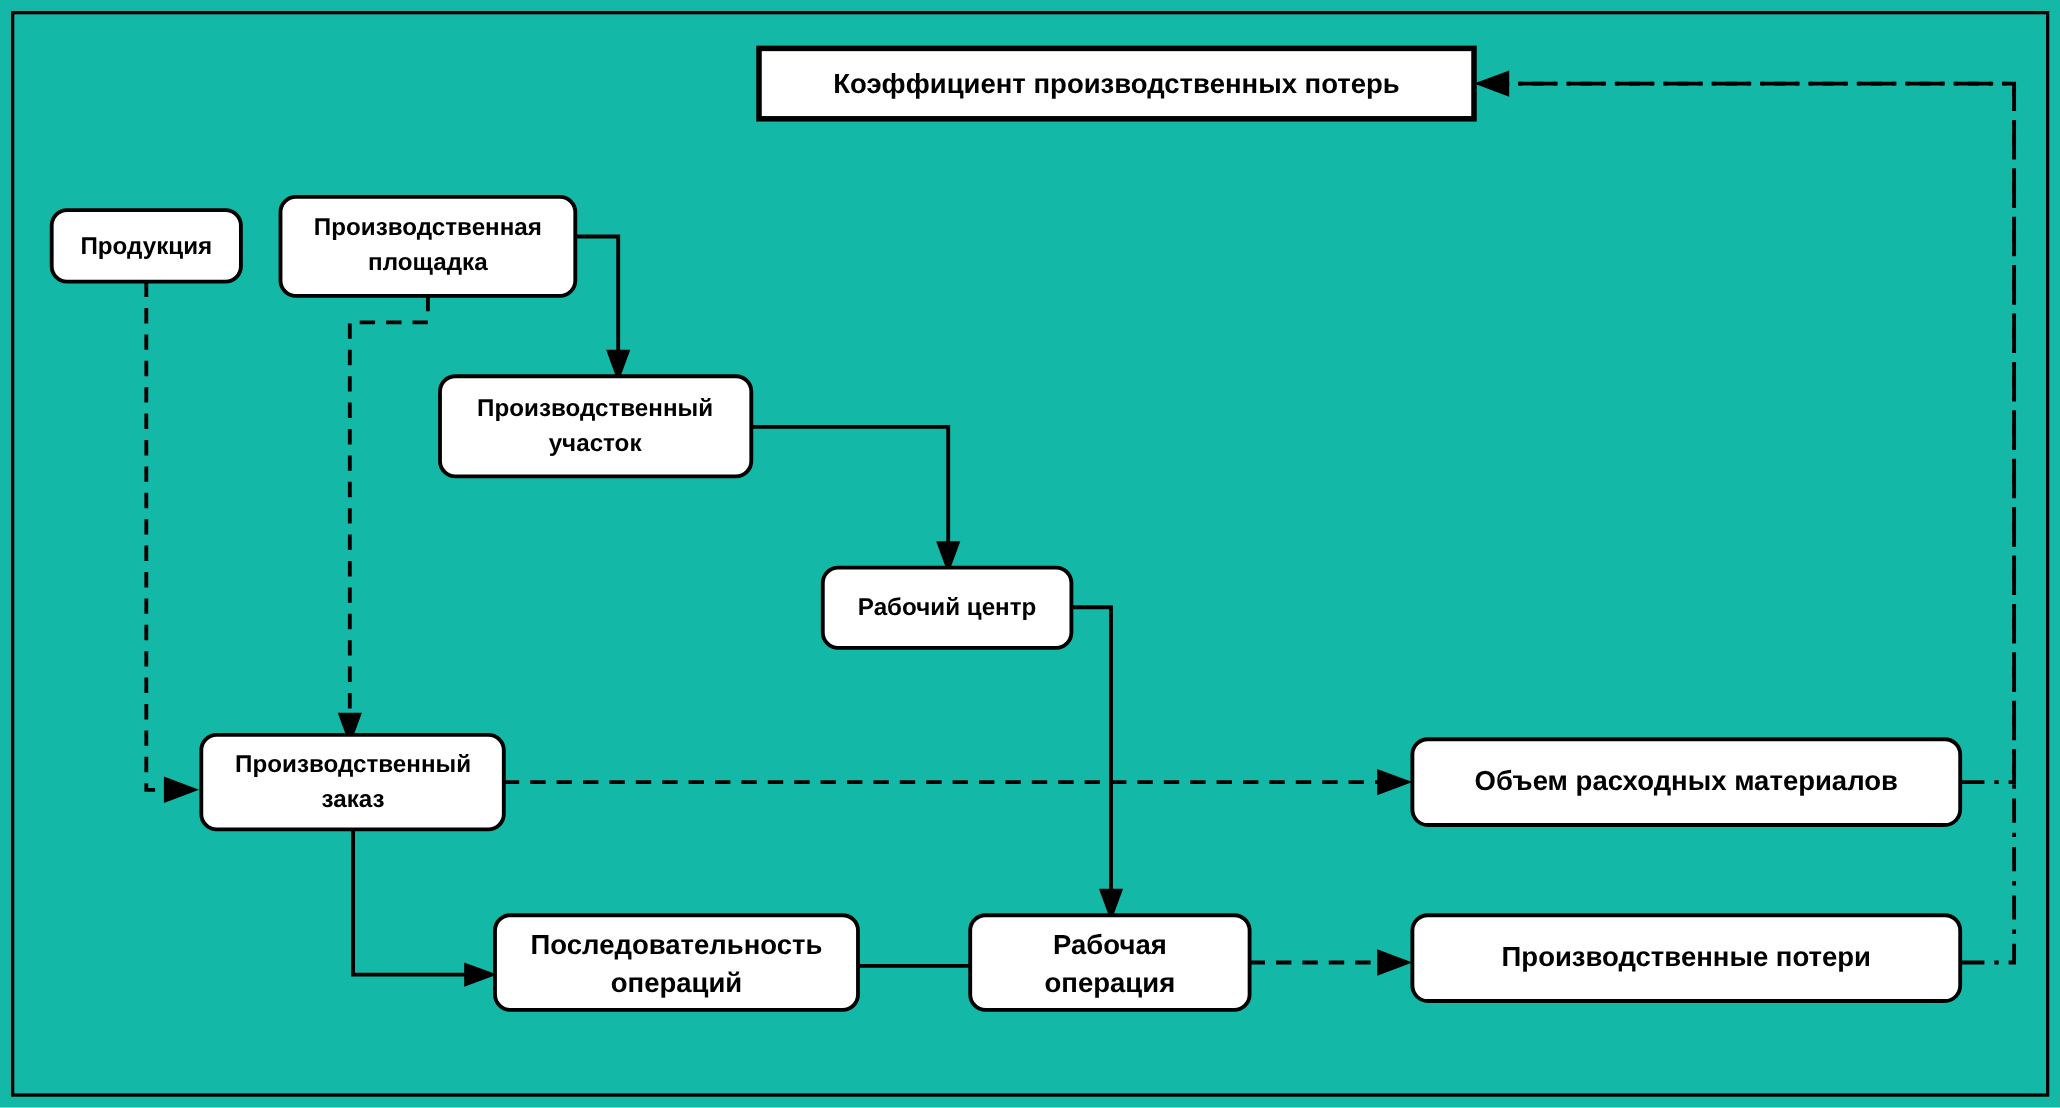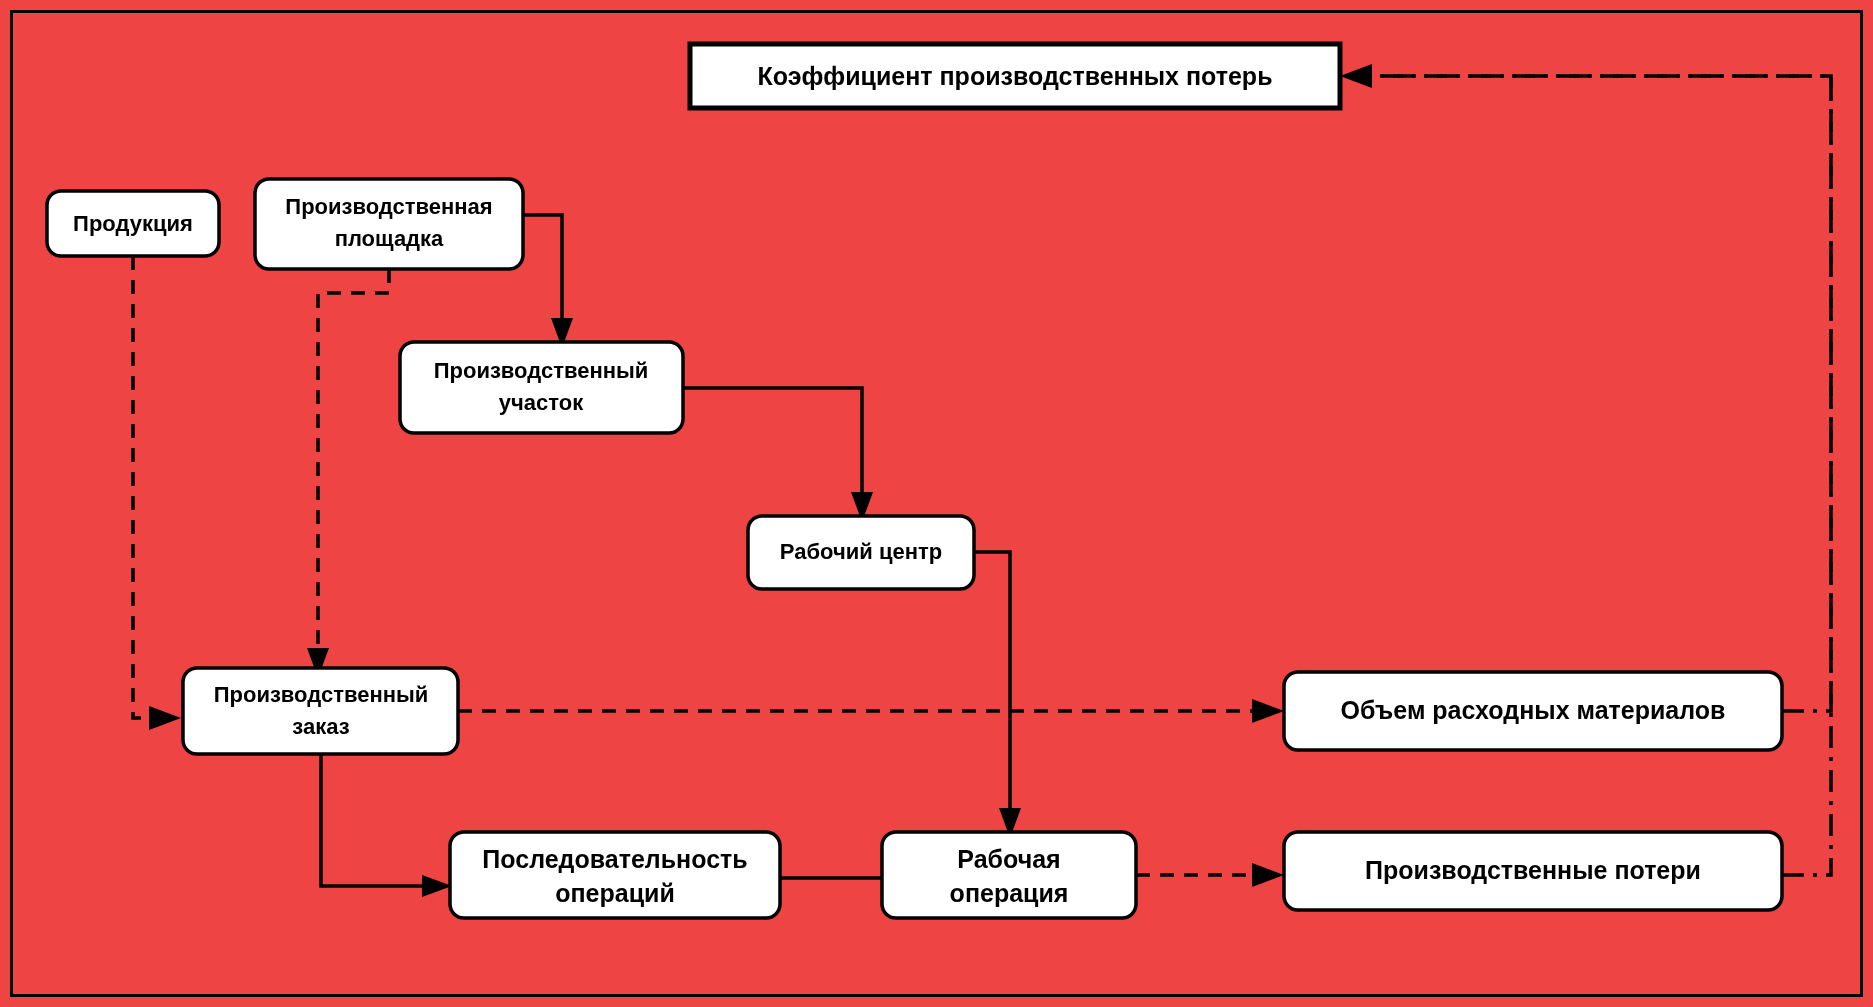--- a/index.html
+++ b/index.html
@@ -4,21 +4,21 @@
 <style>
   html, body {
     margin: 0;
     padding: 0;
     background: #ffffff;
   }
   #stage {
     position: relative;
     width: 1873px;
     height: 1007px;
-    background: #ef4444;
+    background: #14b8a6;
     font-family: "Liberation Sans", sans-serif;
     overflow: hidden;
   }
   #diagram-svg {
     position: absolute;
     left: 0;
     top: 0;
     width: 1873px;
     height: 1007px;
   }

